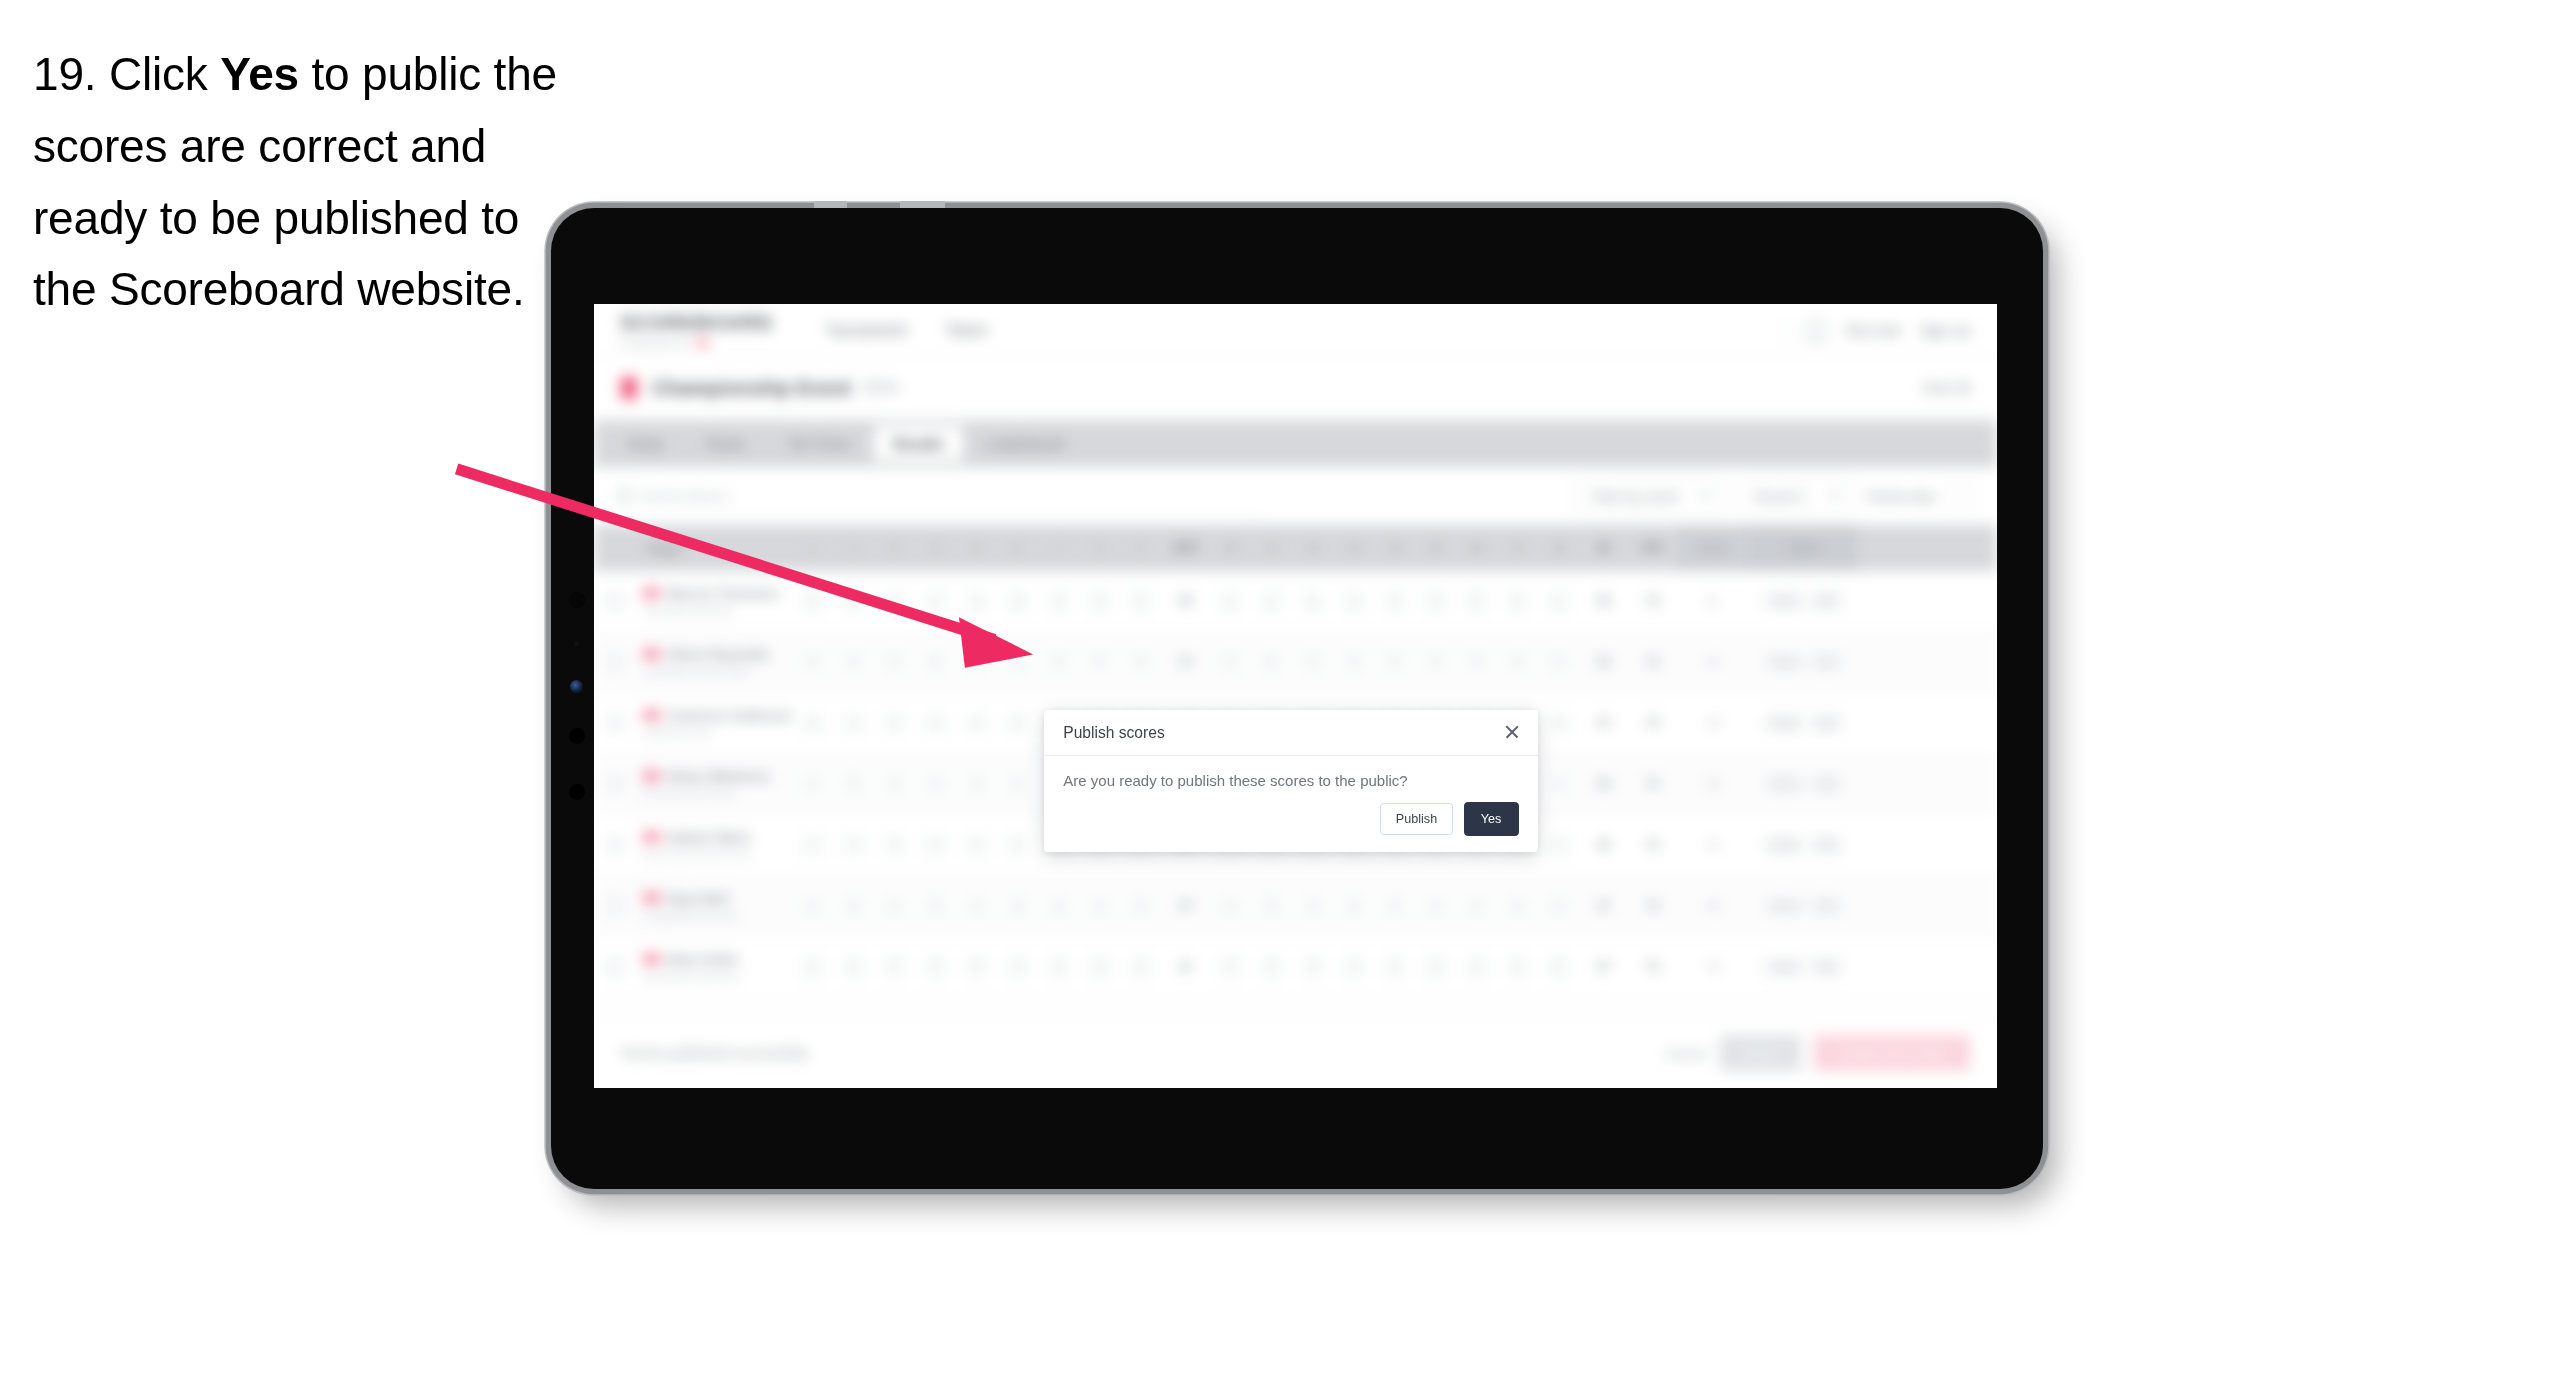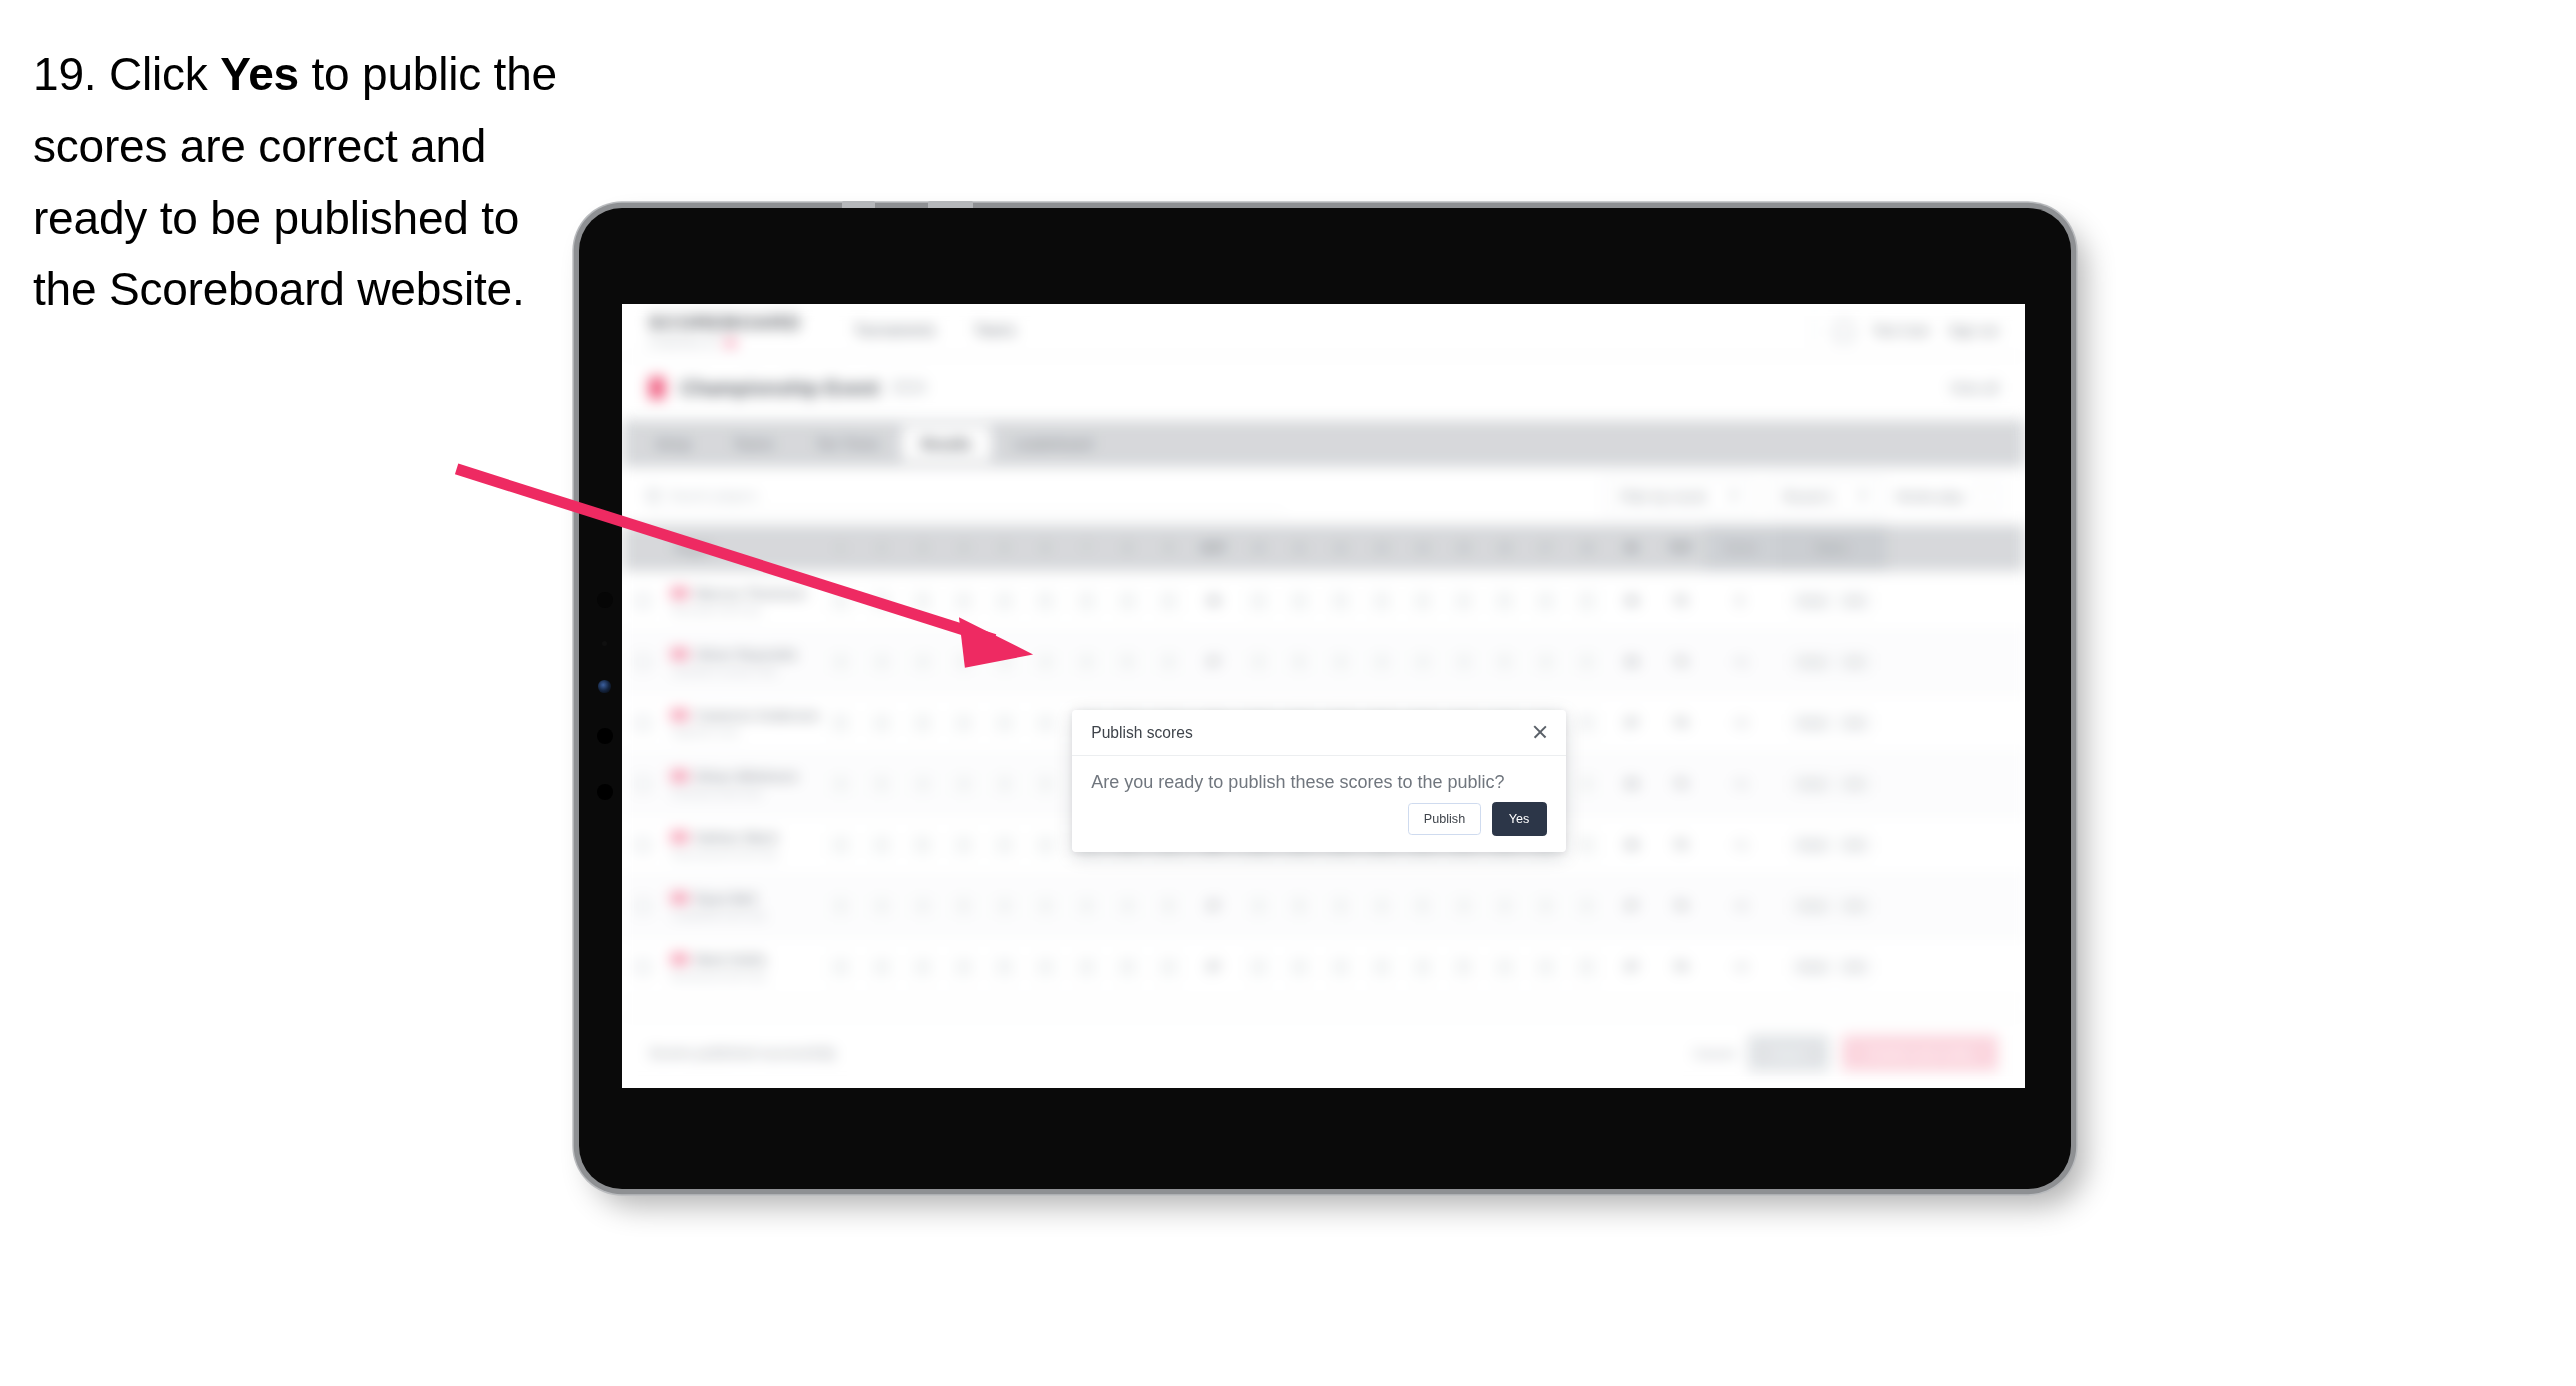--- a/index.html
+++ b/index.html
@@ -32,21 +32,20 @@
     left: 551px;
     top: 208px;
     width: 1492px;
     height: 981px;
     background: #0a0a0a;
     border-radius: 43px;
     box-shadow:
       0 0 0 5.2px #8e9093,
       0 0 0 6.7px #b9bbbe,
       13.4px 16.3px 30px rgba(0,0,0,0.30);
-    margin-left: 28px;
   }
 
   
   .nub {
     position: absolute;
     top: -6.7px;
     height: 6.7px;
     background: #b5b7ba;
     border-radius: 1.5px 1.5px 0 0;
   }
@@ -241,21 +240,21 @@
     width: 18px; height: 18px; cursor: pointer;
   }
   .modal-x::before, .modal-x::after {
     content: ""; position: absolute; left: 0.7px; top: 8.2px;
     width: 16.3px; height: 1.5px; background: #5a6068;
   }
   .modal-x::before { transform: rotate(45deg); }
   .modal-x::after  { transform: rotate(-45deg); }
 
   .modal-body { padding: 16.3px 19.3px 0 19.3px; }
-  .modal-msg { font-size: 18px; color: #70767e; }
+  .modal-msg { font-size: 15px; color: #70767e; }
 
   .modal-actions {
     position: absolute; right: 19.3px; bottom: 16.3px;
     display: flex; align-items: center; gap: 10.4px;
   }
   .btn-cancel {
     min-width: 71px; padding: 8.2px 15px; text-align: center;
     background: #ffffff; border: 0.7px solid #cfdbef; border-radius: 3.7px;
     font-size: 12.6px; color: #3f444b; cursor: pointer;
   }

